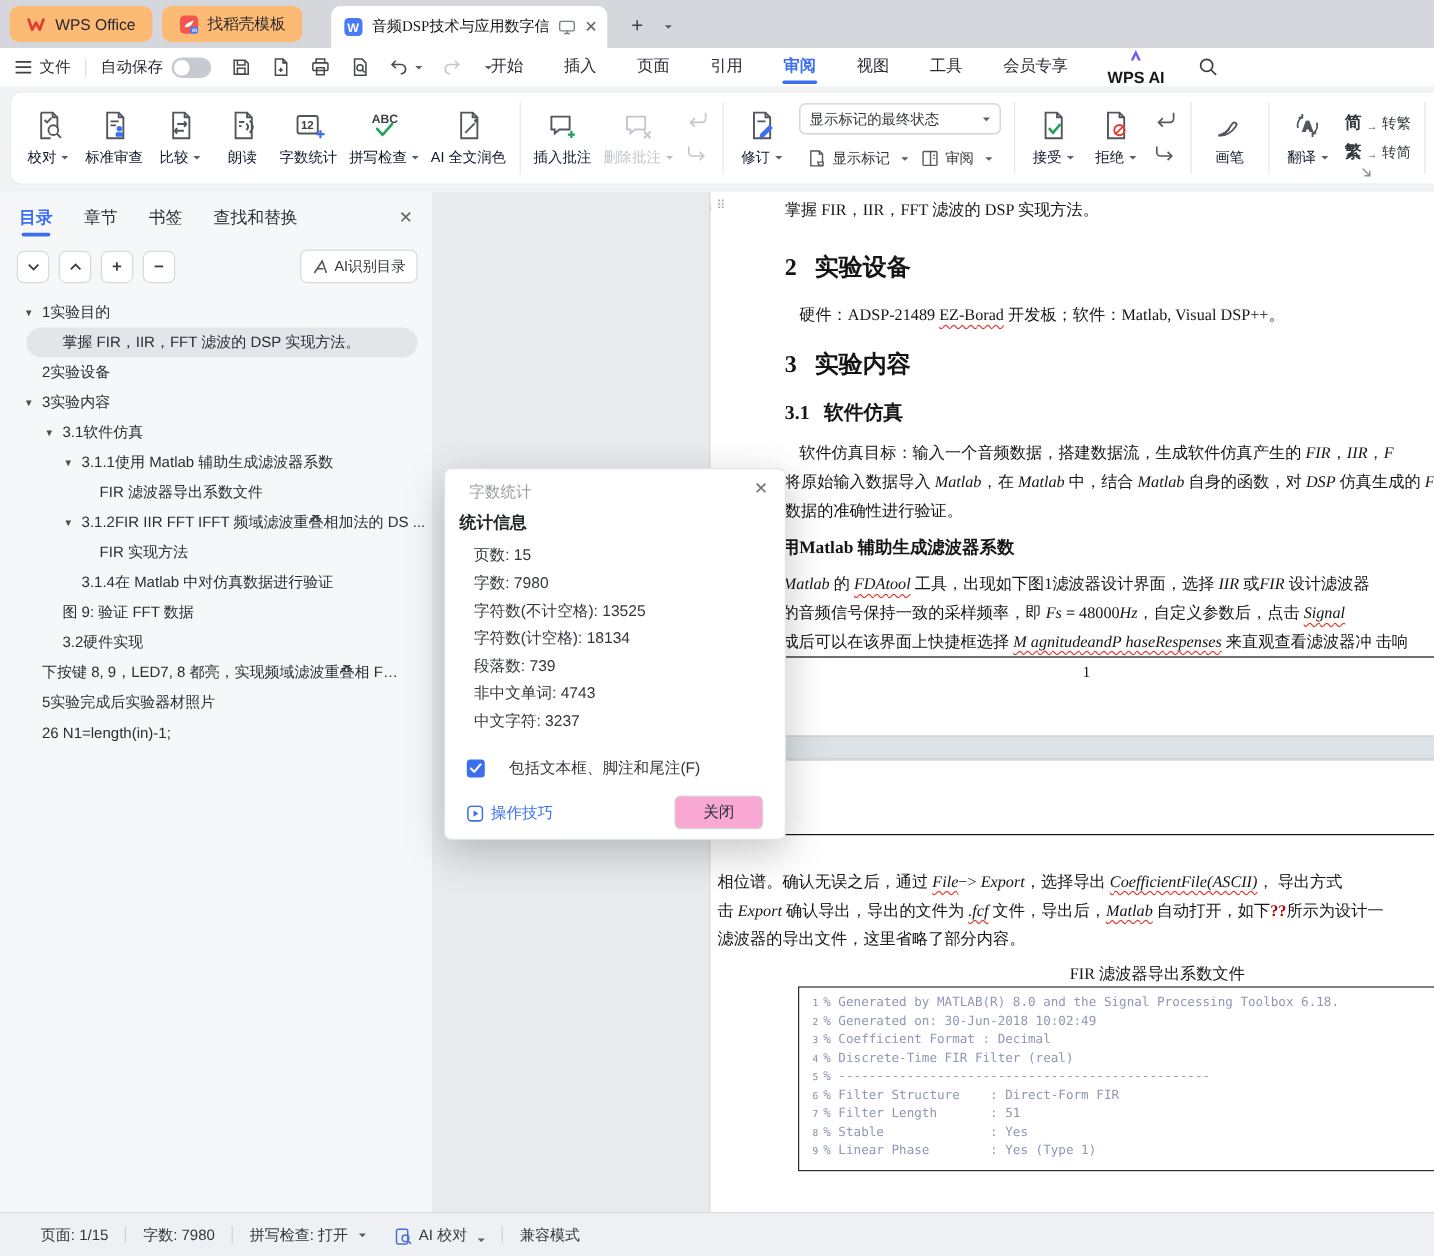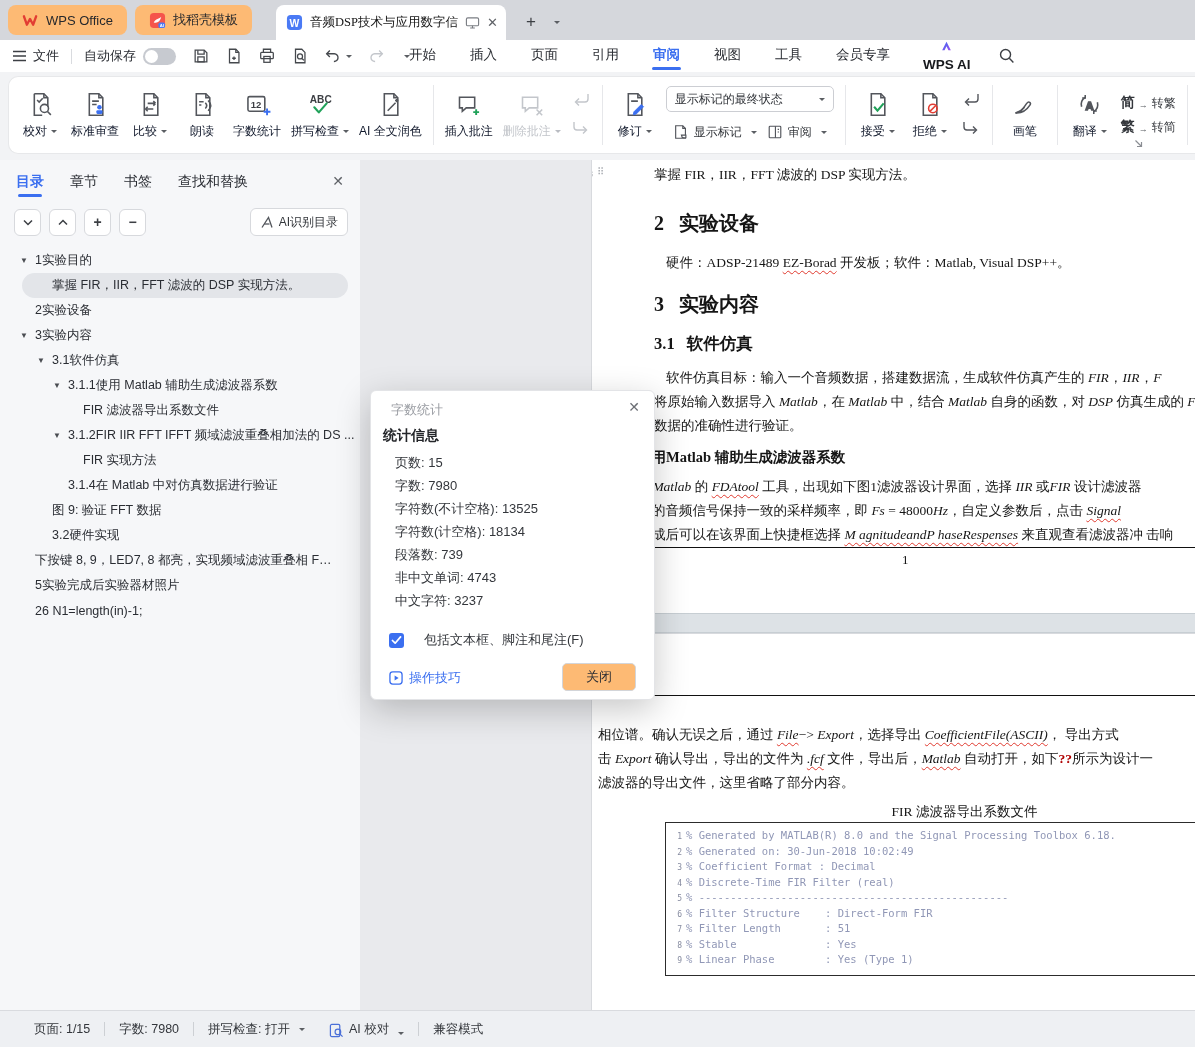--- a/index.html
+++ b/index.html
@@ -122,21 +122,21 @@
           border-radius:6px;box-shadow:0 10px 34px rgba(0,0,0,.22);z-index:20;}
   .dlg-title{position:absolute;left:20px;top:10px;font-size:13px;color:#9a9da3;}
   .dlg-x{position:absolute;right:14px;top:8px;color:#6b6e74;font-size:14px;}
   .dlg-section{position:absolute;left:12px;top:36px;font-size:14px;font-weight:bold;color:#24262a;}
   .stats{position:absolute;left:24px;top:60px;}
   .stat-row{height:23px;line-height:23px;font-size:13px;color:#33363b;}
   .dlg-check{position:absolute;left:18px;top:240px;display:flex;align-items:center;gap:20px;font-size:13px;color:#33363b;}
   .checkbox{width:15px;height:15px;border-radius:3px;background:#3b6ff0;display:flex;align-items:center;justify-content:center;}
   .dlg-tips{position:absolute;left:18px;top:278px;display:flex;align-items:center;gap:6px;color:#3b6ff0;font-size:13px;}
   .dlg-close{position:absolute;right:18px;top:272px;width:74px;height:28px;border:1px solid #d3d5d9;border-radius:5px;
-             background:#fdba74;display:flex;align-items:center;justify-content:center;font-size:13px;color:#2a2d33;}
+             background:#f9a8d4;display:flex;align-items:center;justify-content:center;font-size:13px;color:#2a2d33;}
 
   
   .statusbar{height:37px;background:#eef0f3;border-top:1px solid #d9dbdf;display:flex;align-items:center;
              padding-left:34px;font-size:12.5px;color:#33363b;}
   .st-div{width:1px;height:14px;background:#cdd0d4;margin:0 14px;}
   .st-item{display:flex;align-items:center;gap:5px;white-space:nowrap;}
 </style>
 </head>
 <body>
 

